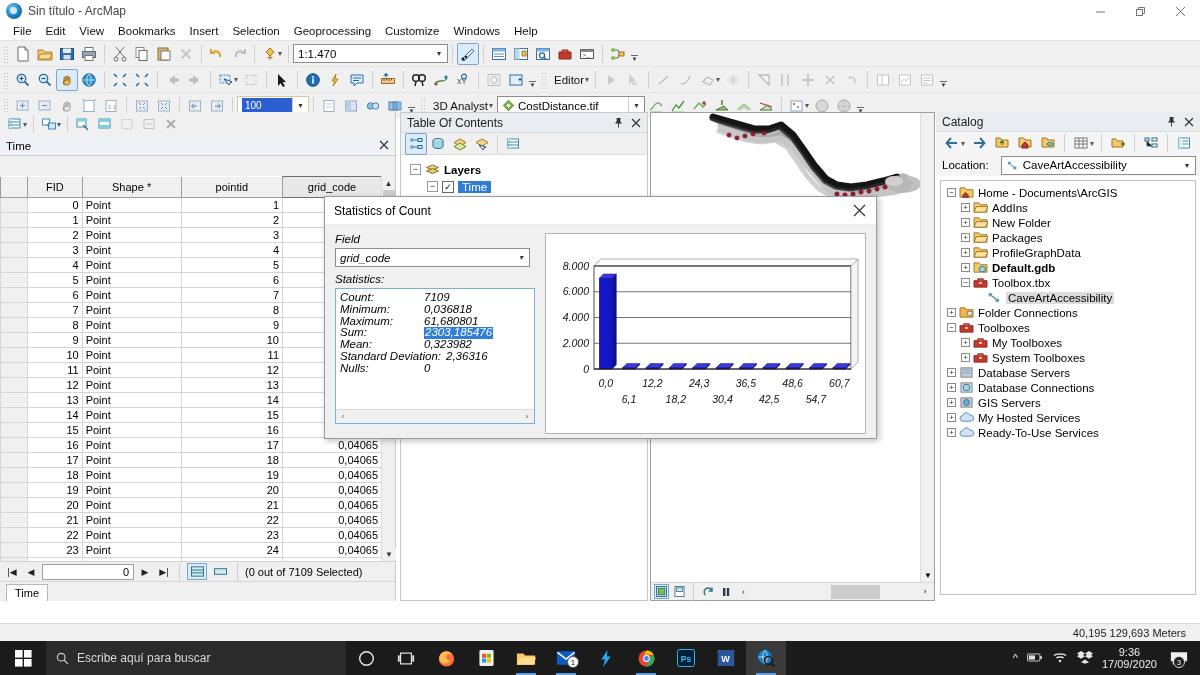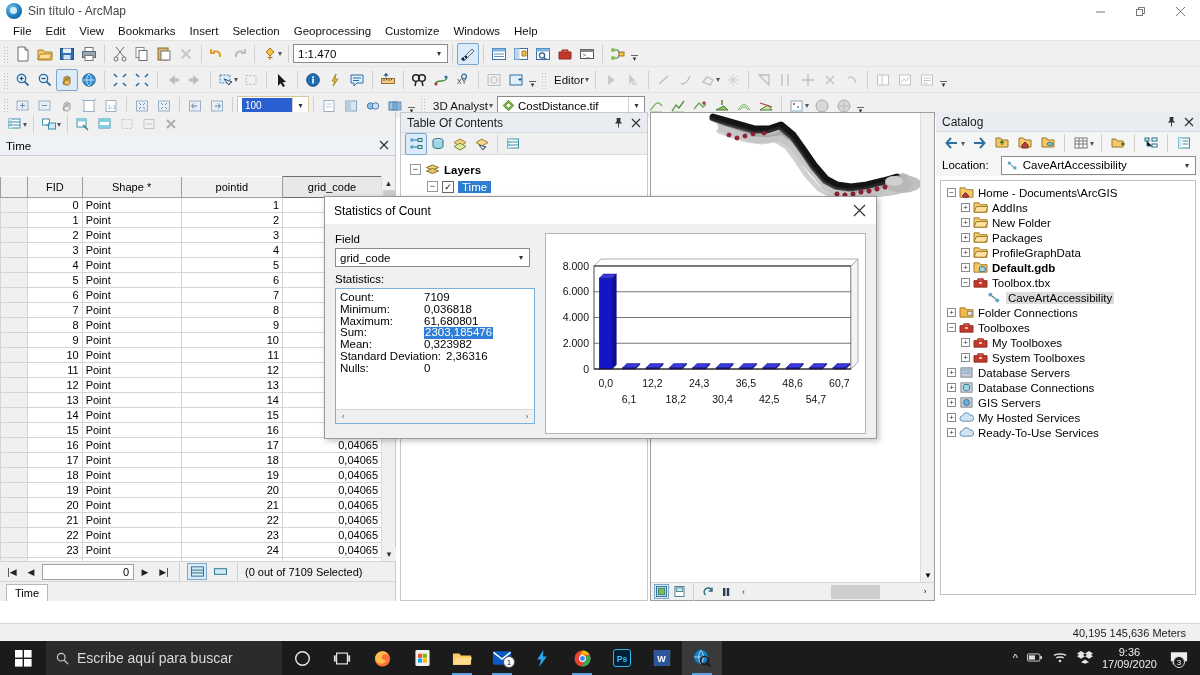--- a/index.html
+++ b/index.html
@@ -127,21 +127,21 @@
   .cicon { width:15px; height:13px; margin-right:4px; flex:0 0 auto; position:relative; }
   .cname { }
   .cname.bold { font-weight:bold; }
   .cname.hl { background:#dcdcdc; padding:0 2px; }
 
   
   #statsDialog { position:absolute; left:324px; top:196px; width:553px; height:243px; background:#f0f0f0;
                  border:1px solid #9a9a9a; box-shadow:2px 2px 6px rgba(0,0,0,.25); }
   #statsTitleBar { height:28px; background:#fff; display:flex; align-items:center; padding-left:9px; font-size:12px; border-bottom:1px solid #ececec;}
   #statsTitleBar .sclose { margin-left:auto; width:34px; height:26px; display:flex; align-items:center; justify-content:center; color:#333; }
-  #statsBody { position:absolute; left:0; right:0; top:28px; bottom:0; padding:8px 10px 4px 10px; display:flex; gap:10px; }
+  #statsBody { position:absolute; left:0; right:0; top:28px; bottom:0; padding:8px 10px 4px 10px; display:flex; gap:10px;font-style:italic; }
   .stats-left { width:200px; }
   .stats-lbl { font-size:11.5px; margin-bottom:3px; }
   .stats-list { border:1px solid #7ab0dc; background:#fff; height:136px; position:relative; padding:3px 4px; font-size:11.5px; line-height:11.8px; }
   .stat-row { display:flex; height:11.8px; }
   .stat-key { width:84px; }
   .stat-val { }
   .stat-val.sel { background:#2f7fd6; color:#fff; padding:0 1px; }
   .stat-row.wide .stat-key { width:auto; margin-right:5px; }
   .hscroll-mini { position:absolute; left:0; right:0; bottom:0; height:14px; background:#f0f0f0; border-top:1px solid #d8d8d8; display:flex; justify-content:space-between; align-items:center; }
   .hscroll-mini span { width:14px; text-align:center; font-size:8px; color:#555; }
@@ -149,21 +149,21 @@
   .chart-title { text-align:center; font-size:11.5px; font-weight:bold; padding-top:6px; }
   #chartArea { position:absolute; left:0; right:0; top:22px; bottom:0; }
 
   
   #statusbar { position:absolute; left:0; bottom:34px; width:1200px; height:18px; background:#f0f0f0; border-top:1px solid #d7d7d7;
                display:flex; align-items:center; justify-content:flex-end; padding-right:14px; font-size:11px; color:#222; }
 
   
   #taskbar { position:absolute; left:0; bottom:0; width:1200px; height:34px; background:#1b1b1b; display:flex; align-items:center; color:#fff; }
   #startbtn { width:46px; height:34px; display:flex; align-items:center; justify-content:center; }
-  #searchbox { width:236px; height:34px; background:#2b2b2b; display:flex; align-items:center; gap:8px; padding-left:10px; font-size:14px; color:#d8d8d8; }
+  #searchbox { width:300px; height:34px; background:#2b2b2b; display:flex; align-items:center; gap:8px; padding-left:10px; font-size:12px; color:#d8d8d8; }
   .tbicon { width:40px; height:34px; display:flex; align-items:center; justify-content:center; position:relative; }
   .tbicon.running:after { content:""; position:absolute; bottom:0; left:10px; width:20px; height:2px; background:#5aa0e8; }
   .tbicon.active { background:#3a3a3a; }
   #tray { margin-left:auto; display:flex; align-items:center; gap:9px; padding-right:8px; font-size:11px; color:#eee; }
   #clock { text-align:center; line-height:12px; font-size:11px; }
   .badge { position:absolute; right:7px; bottom:7px; width:12px; height:12px; border-radius:50%; background:#fff; color:#111;
            font-size:8px; display:flex; align-items:center; justify-content:center; border:1px solid #555; }
   .badge.dark { background:#1b1b1b; color:#fff; border-color:#ddd; }
 </style>
 </head>
@@ -1532,21 +1532,21 @@
               <text x="129.77272727272728" y="147" text-anchor="middle" font-size="10.5" fill="#111" font-family="&quot;Liberation Sans&quot;, sans-serif">18,2</text>
               <text x="176.5" y="147" text-anchor="middle" font-size="10.5" fill="#111" font-family="&quot;Liberation Sans&quot;, sans-serif">30,4</text>
               <text x="223.22727272727272" y="147" text-anchor="middle" font-size="10.5" fill="#111" font-family="&quot;Liberation Sans&quot;, sans-serif">42,5</text>
               <text x="269.95454545454544" y="147" text-anchor="middle" font-size="10.5" fill="#111" font-family="&quot;Liberation Sans&quot;, sans-serif">54,7</text>
             </svg></div>
       </div>
     </div>
   </div>
 
   <div id="statusbar">
-    <span>40,195  145,636 Meters</span>
+    <span>40,195  129,693 Meters</span>
   </div>
 
   <div id="taskbar">
     <div id="startbtn">
       <svg width="17" height="17" viewBox="0 0 17 17">
           <rect x="0" y="0" width="7.6" height="7.6" fill="#fff"></rect>
           <rect x="9" y="0" width="7.6" height="7.6" fill="#fff"></rect>
           <rect x="0" y="9" width="7.6" height="7.6" fill="#fff"></rect>
           <rect x="9" y="9" width="7.6" height="7.6" fill="#fff"></rect>
         </svg>

